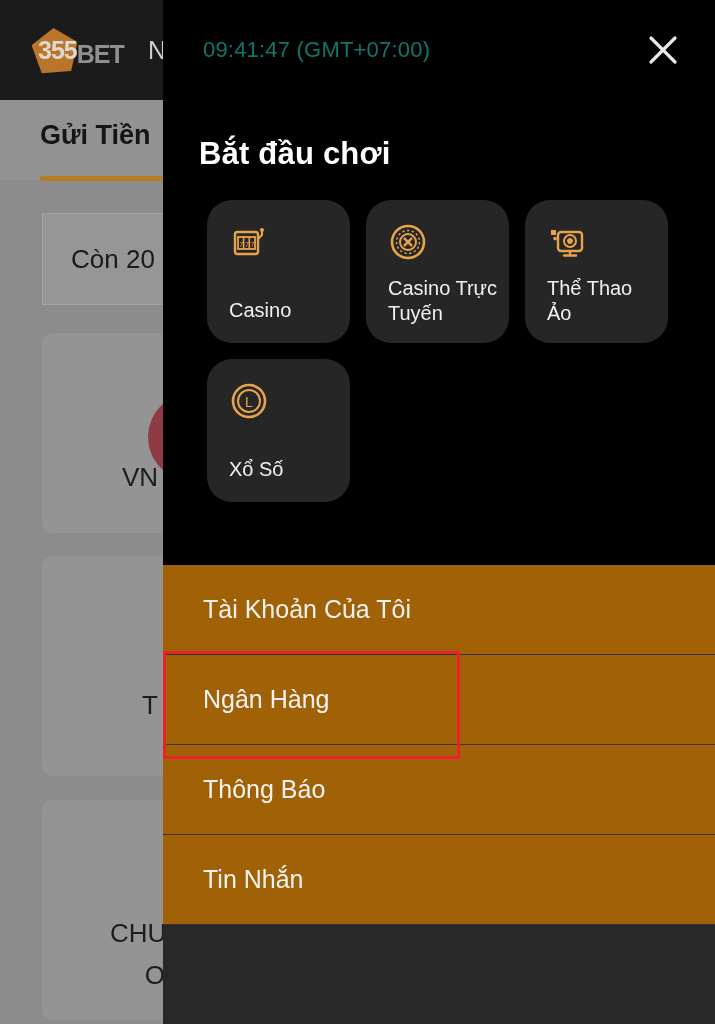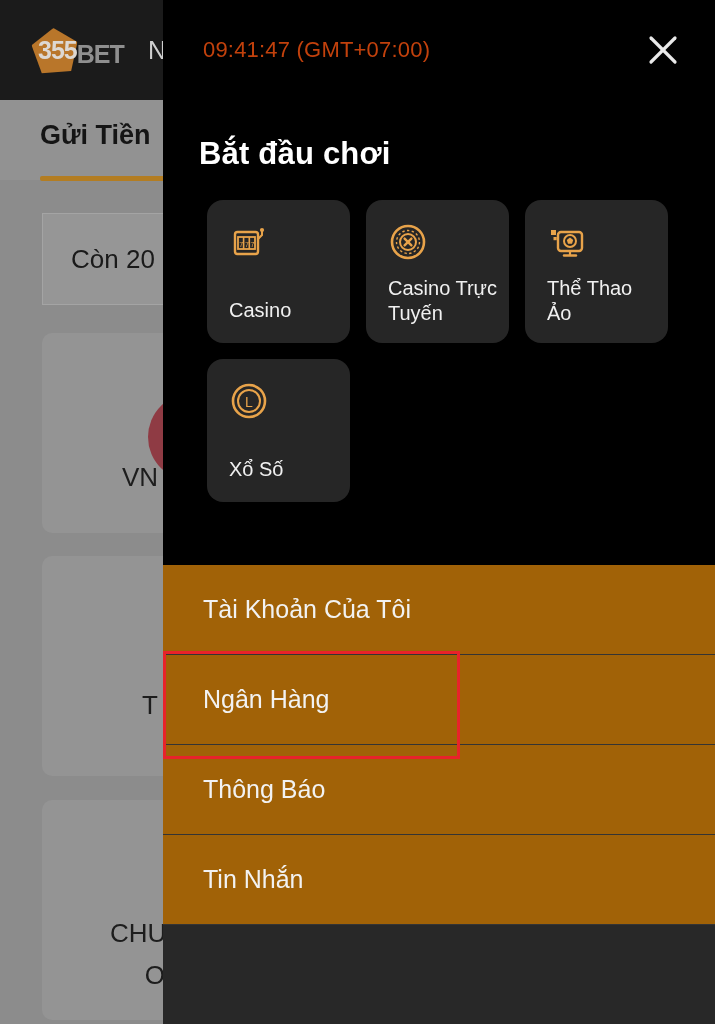--- a/index.html
+++ b/index.html
@@ -83,40 +83,40 @@
   
   #drawer {
     position: absolute; top: 0; left: 163px; width: 552px; height: 1024px;
     background: #282828;
   }
   #drawer-header {
     position: relative; width: 100%; height: 100px; background: #000;
     display: flex; align-items: center;
   }
   #clock {
-    margin-left: 40px; color: #c2410c; font-size: 22px; letter-spacing: 0.2px;
+    margin-left: 40px; color: #0f766e; font-size: 22px; letter-spacing: 0.2px;
   }
   #close-btn {
     position: absolute; right: 30px; top: 50%; transform: translateY(-50%);
     width: 44px; height: 44px; display: flex; align-items: center; justify-content: center;
     cursor: pointer;
   }
   #close-btn svg { display: block; }
 
   #start-section {
     background: #000; padding: 0 0 26px 0; height: 465px; position: relative;
   }
   #start-title {
     color: #fff; font-size: 31px; font-weight: 700; padding: 36px 0 0 36px; letter-spacing: 0.2px;
   }
   .tile-grid {
     display: flex; flex-wrap: wrap; gap: 16px; padding: 28px 0 0 44px; width: 520px;
   }
   .tile {
-    width: 143px; height: 143px; background: #262626; border-radius: 16px;
+    width: 143px; height: 143px; background: #262626; border-radius: 25px;
     position: relative; cursor: pointer;
   }
   .tile-icon { position: absolute; top: 22px; left: 22px; width: 40px; height: 40px; }
   .tile-icon svg { display: block; }
   .tile-label {
     position: absolute; left: 22px; bottom: 20px; right: 12px;
     color: #f0f0f0; font-size: 20px; line-height: 25px;
   }
   .tile.two-line .tile-label { bottom: 17px; }
 

